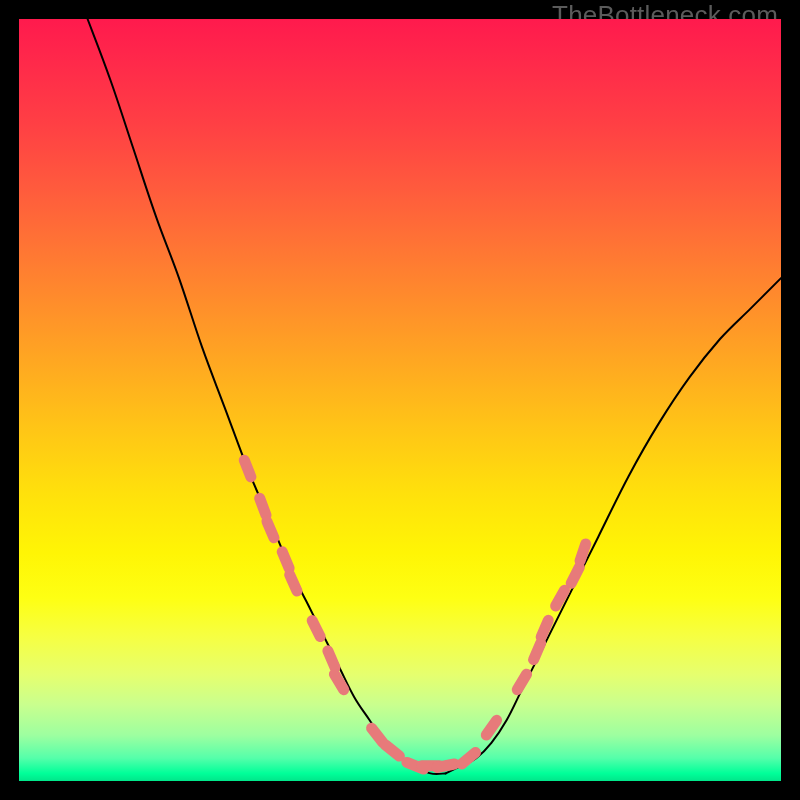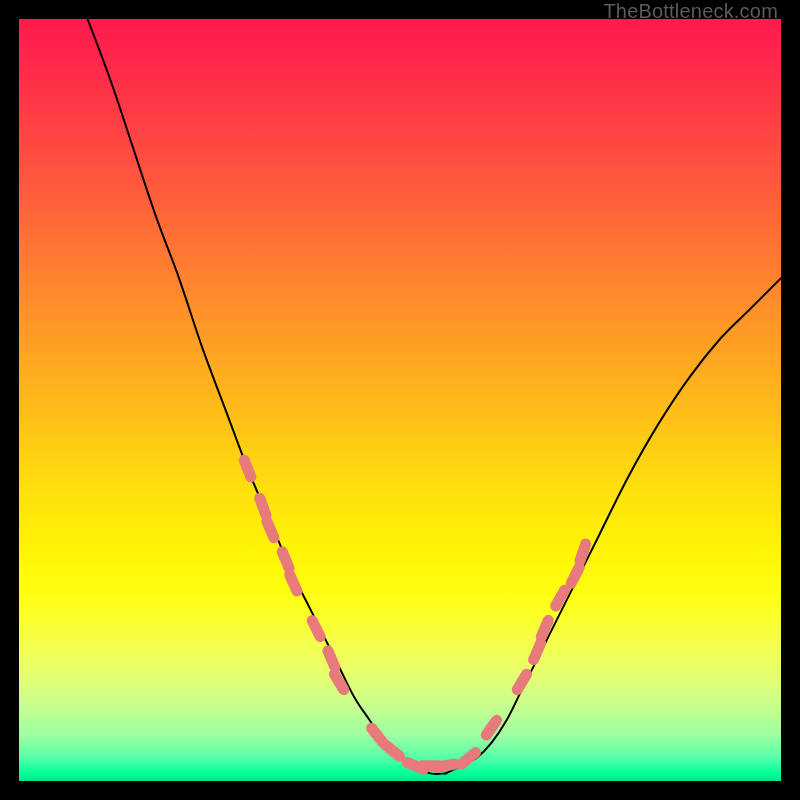--- a/index.html
+++ b/index.html
@@ -59,21 +59,21 @@
     top: 0;
     width: 762px;
     height: 762px;
     overflow: visible;
   }
   .watermark {
     position: absolute;
     top: 0px;
     right: 22px;
     color: #5b5b5b;
-    font-size: 20px;
+    font-size: 26px;
     font-weight: 500;
     letter-spacing: 0.2px;
     user-select: none;
   }
 </style>
 </head>
 <body>
 
 <div class="watermark">TheBottleneck.com</div>
 

